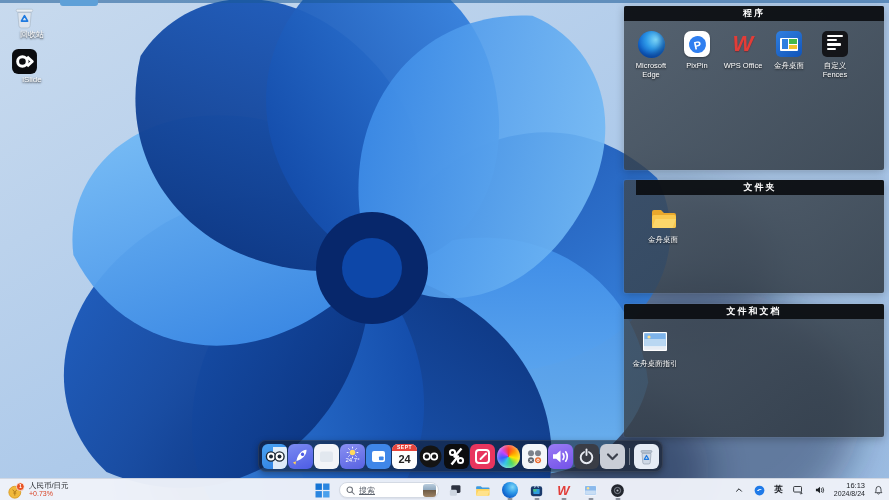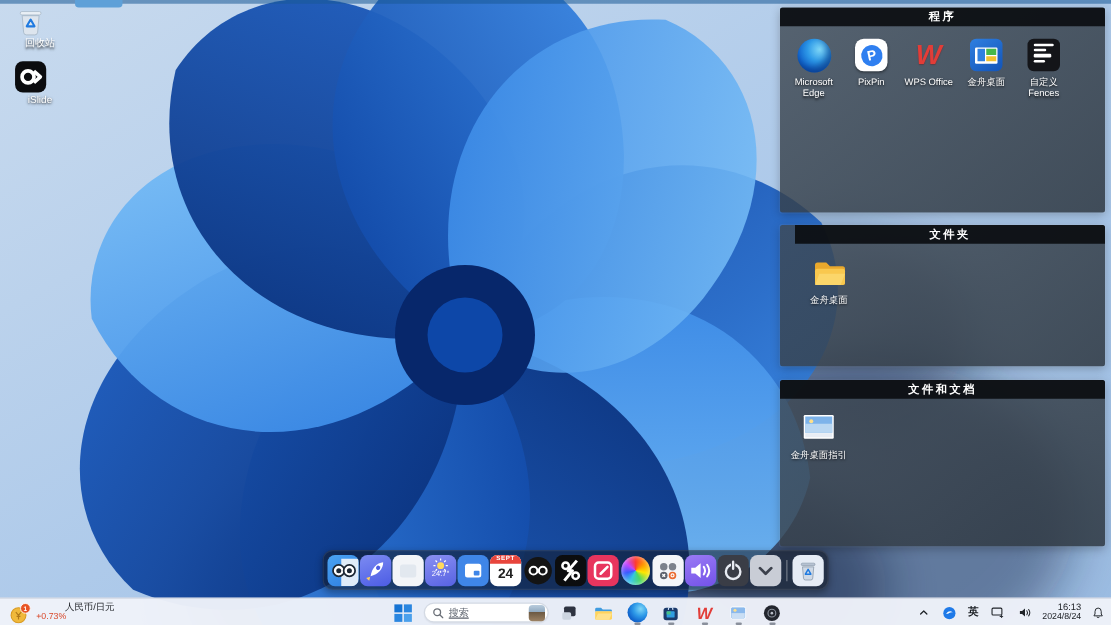--- a/index.html
+++ b/index.html
@@ -67,21 +67,21 @@
   .d-wheel{border-radius:50%;width:23px;height:23px;margin:1px;
            background:conic-gradient(#ff3b30,#ff9500,#ffe700,#4cd964,#34c7e3,#3b5bff,#c644fc,#ff3b30);
            box-shadow:inset 0 0 4px rgba(255,255,255,.6);}
 
   
   .taskbar{position:absolute;left:0;top:478px;width:889px;height:22px;
            background:rgba(238,242,249,.97);border-top:1px solid rgba(160,170,185,.35);}
   .widget{position:absolute;left:4px;top:1px;height:20px;display:flex;align-items:center;gap:4px;
           padding:0 4px;border-radius:4px;cursor:pointer;}
   .wtexts{display:flex;flex-direction:column;justify-content:center;line-height:1.05;}
-  .wline1{font-size:7.5px;color:#1b1e23;margin-left:23px;}
+  .wline1{font-size:7.5px;color:#1b1e23;}
   .wline2{font-size:7px;color:#d84324;}
   .coin{position:relative;width:17px;height:17px;}
   .tb-center{position:absolute;left:312px;top:0;height:22px;display:flex;align-items:center;gap:6px;}
   .tb-btn{width:21px;height:19px;border-radius:4px;display:flex;align-items:center;justify-content:center;
           cursor:pointer;position:relative;flex:none;}
   .run-dot{position:absolute;bottom:0;left:50%;transform:translateX(-50%);width:5px;height:2px;
            border-radius:1px;background:#8a909c;}
   .search-pill{width:100px;height:16px;border-radius:9px;background:#fff;border:1px solid #d4dae4;
                display:flex;align-items:center;gap:4px;padding:0 2px 0 6px;cursor:text;box-shadow:0 1px 1px rgba(0,0,0,.05);}
   .search-pill .stext{font-size:8px;color:#5d636d;flex:1;text-decoration:underline;}

